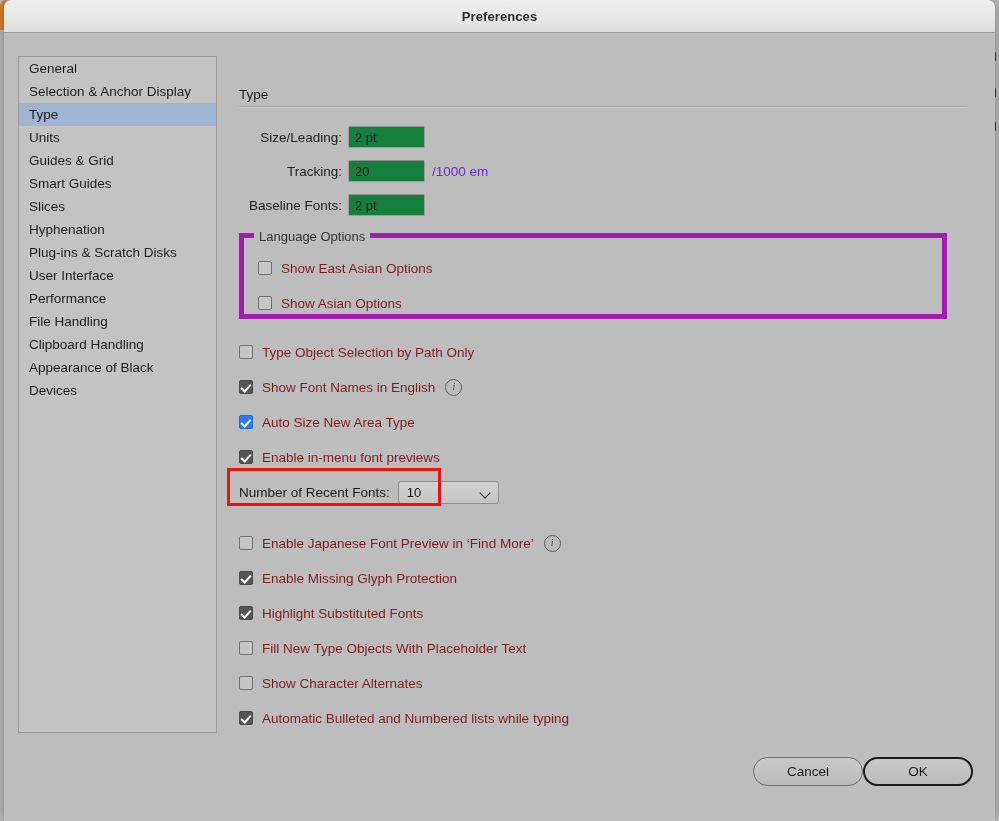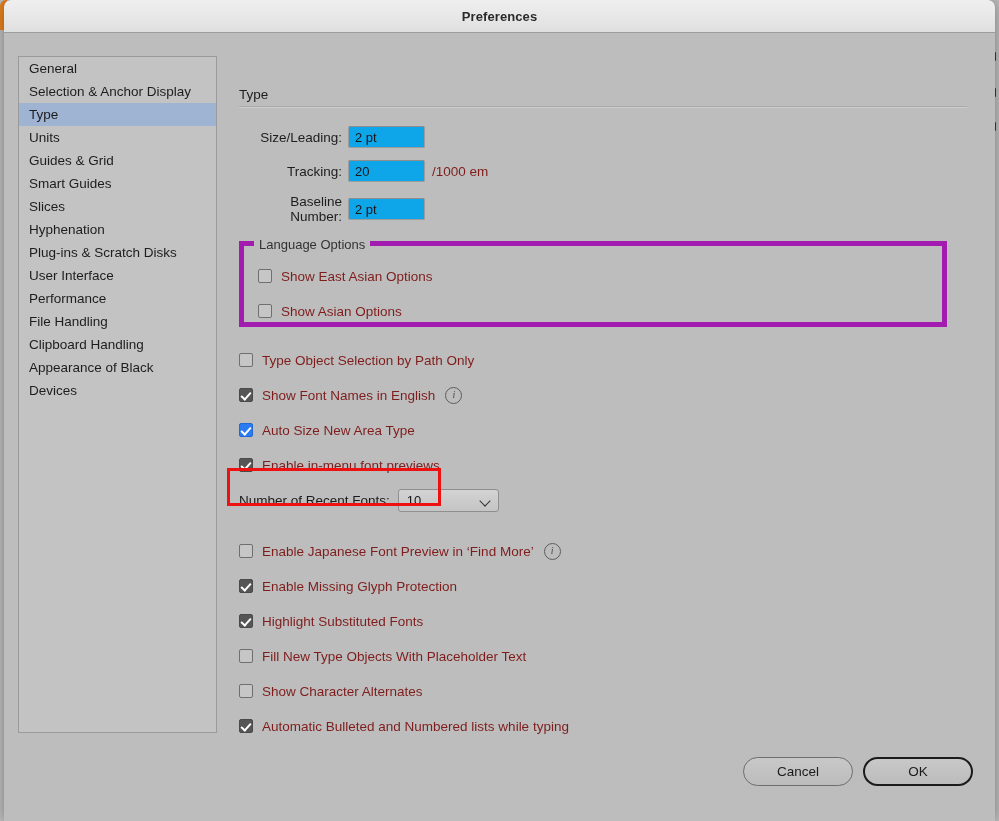--- a/index.html
+++ b/index.html
@@ -151,33 +151,33 @@
     font-size: 13.5px;
     color: #1d1d1d;
     text-align: right;
     width: 103px;
     margin-right: 6px;
   }
   .text-input {
     width: 77px;
     height: 22px;
     box-sizing: border-box;
-    background: #0ea5e9;
+    background: #15803d;
     border: 1px solid #9c9c9c;
     border-top-color: #8e8e8e;
     border-radius: 2px;
     font-family: "Liberation Sans", sans-serif;
     font-size: 13px;
     color: #171717;
     padding: 0 6px;
     outline: none;
   }
   .field-suffix {
     font-size: 13.5px;
-    color: #7f1d1d;
+    color: #6d28d9;
     margin-left: 7px;
   }
 
   
   #language-group {
     position: relative;
     margin-top: 17px;
     margin-bottom: 20px;
     width: 708px;
     height: 86px;
@@ -309,21 +309,20 @@
     border-width: 0 1.6px 1.6px 0;
     transform: rotate(45deg);
   }
 
   
   #footer {
     position: absolute;
     right: 22px;
     bottom: 36px;
     display: flex;
-    gap: 10px;
   }
   .dlg-button {
     width: 110px;
     height: 29px;
     box-sizing: border-box;
     border-radius: 15px;
     background: linear-gradient(to bottom, #c8c8c8, #bcbcbc);
     font-family: "Liberation Sans", sans-serif;
     font-size: 13.5px;
     color: #1c1c1c;
@@ -391,21 +390,21 @@
           <div class="field-row">
             <span class="field-label">Size/Leading:</span>
             <input class="text-input" type="text" value="2 pt" style="">
           </div>
           <div class="field-row">
             <span class="field-label">Tracking:</span>
             <input class="text-input" type="text" value="20" style="">
             <span class="field-suffix">/1000 em</span>
           </div>
           <div class="field-row">
-            <span class="field-label">Baseline Number:</span>
+            <span class="field-label">Baseline Fonts:</span>
             <input class="text-input" type="text" value="2 pt" style="">
           </div>
         </div>
 
       <div id="language-group">
         <div id="language-group-legend">Language Options</div>
         <div id="language-group-inner">
             <div class="check-row">
               <span class="checkbox unchecked"></span>
               <span class="check-label">Show East Asian Options</span>

